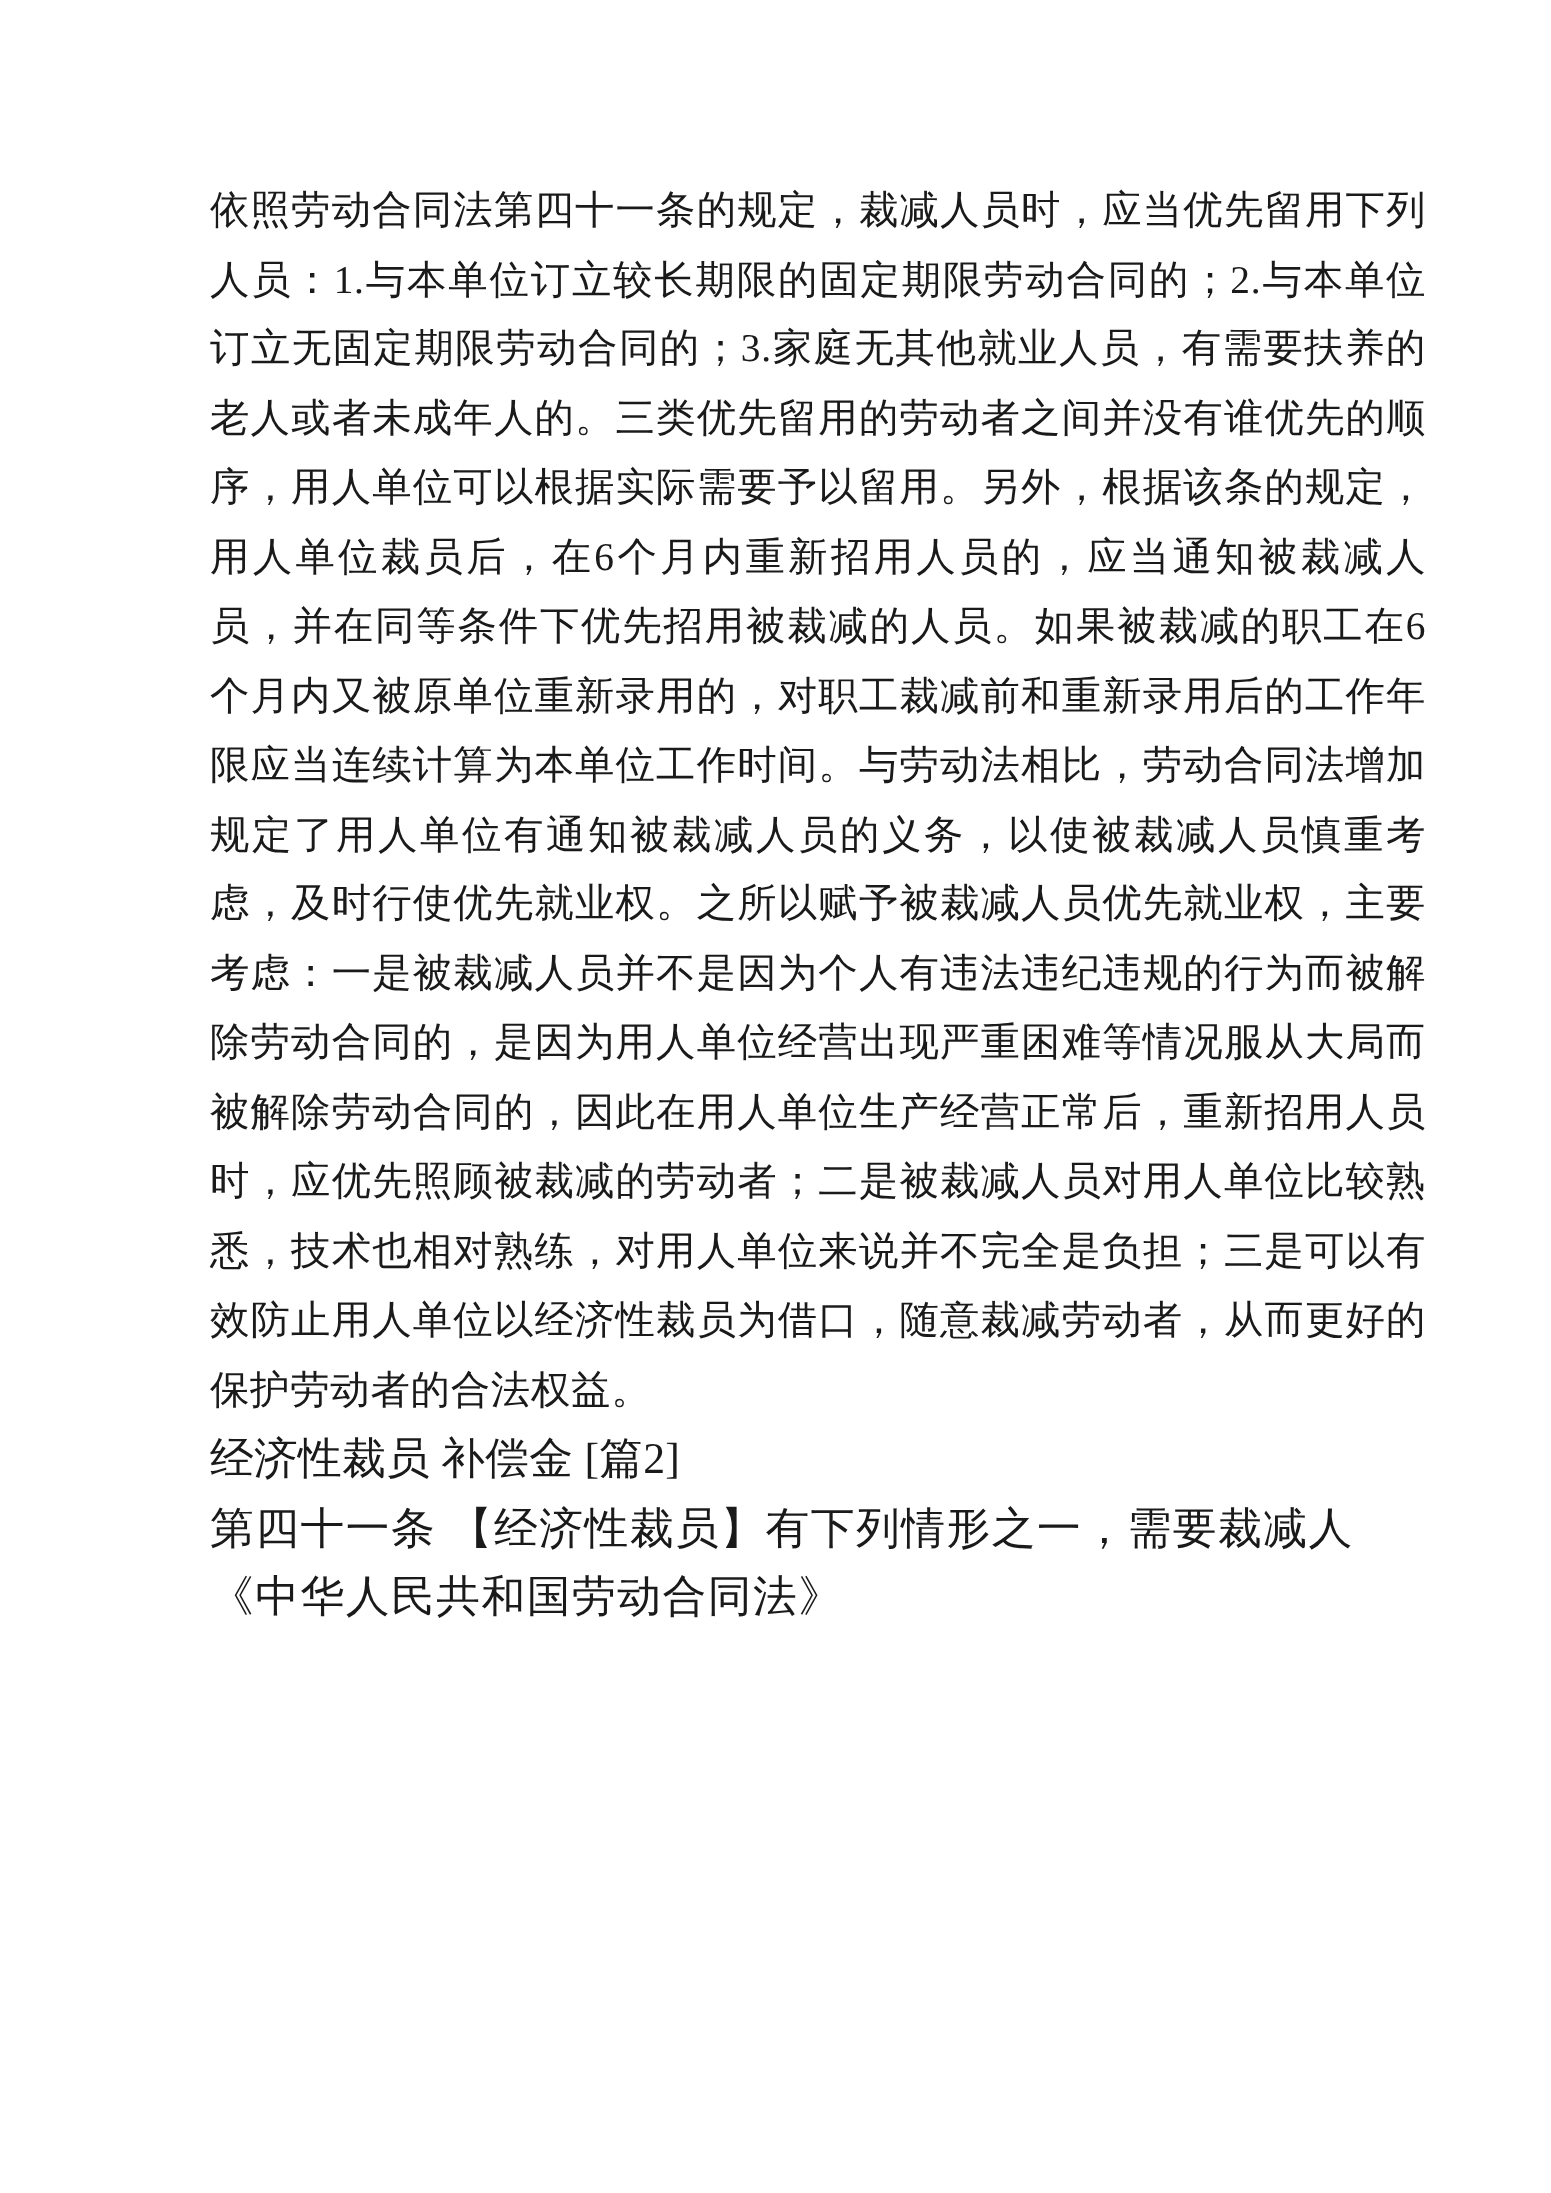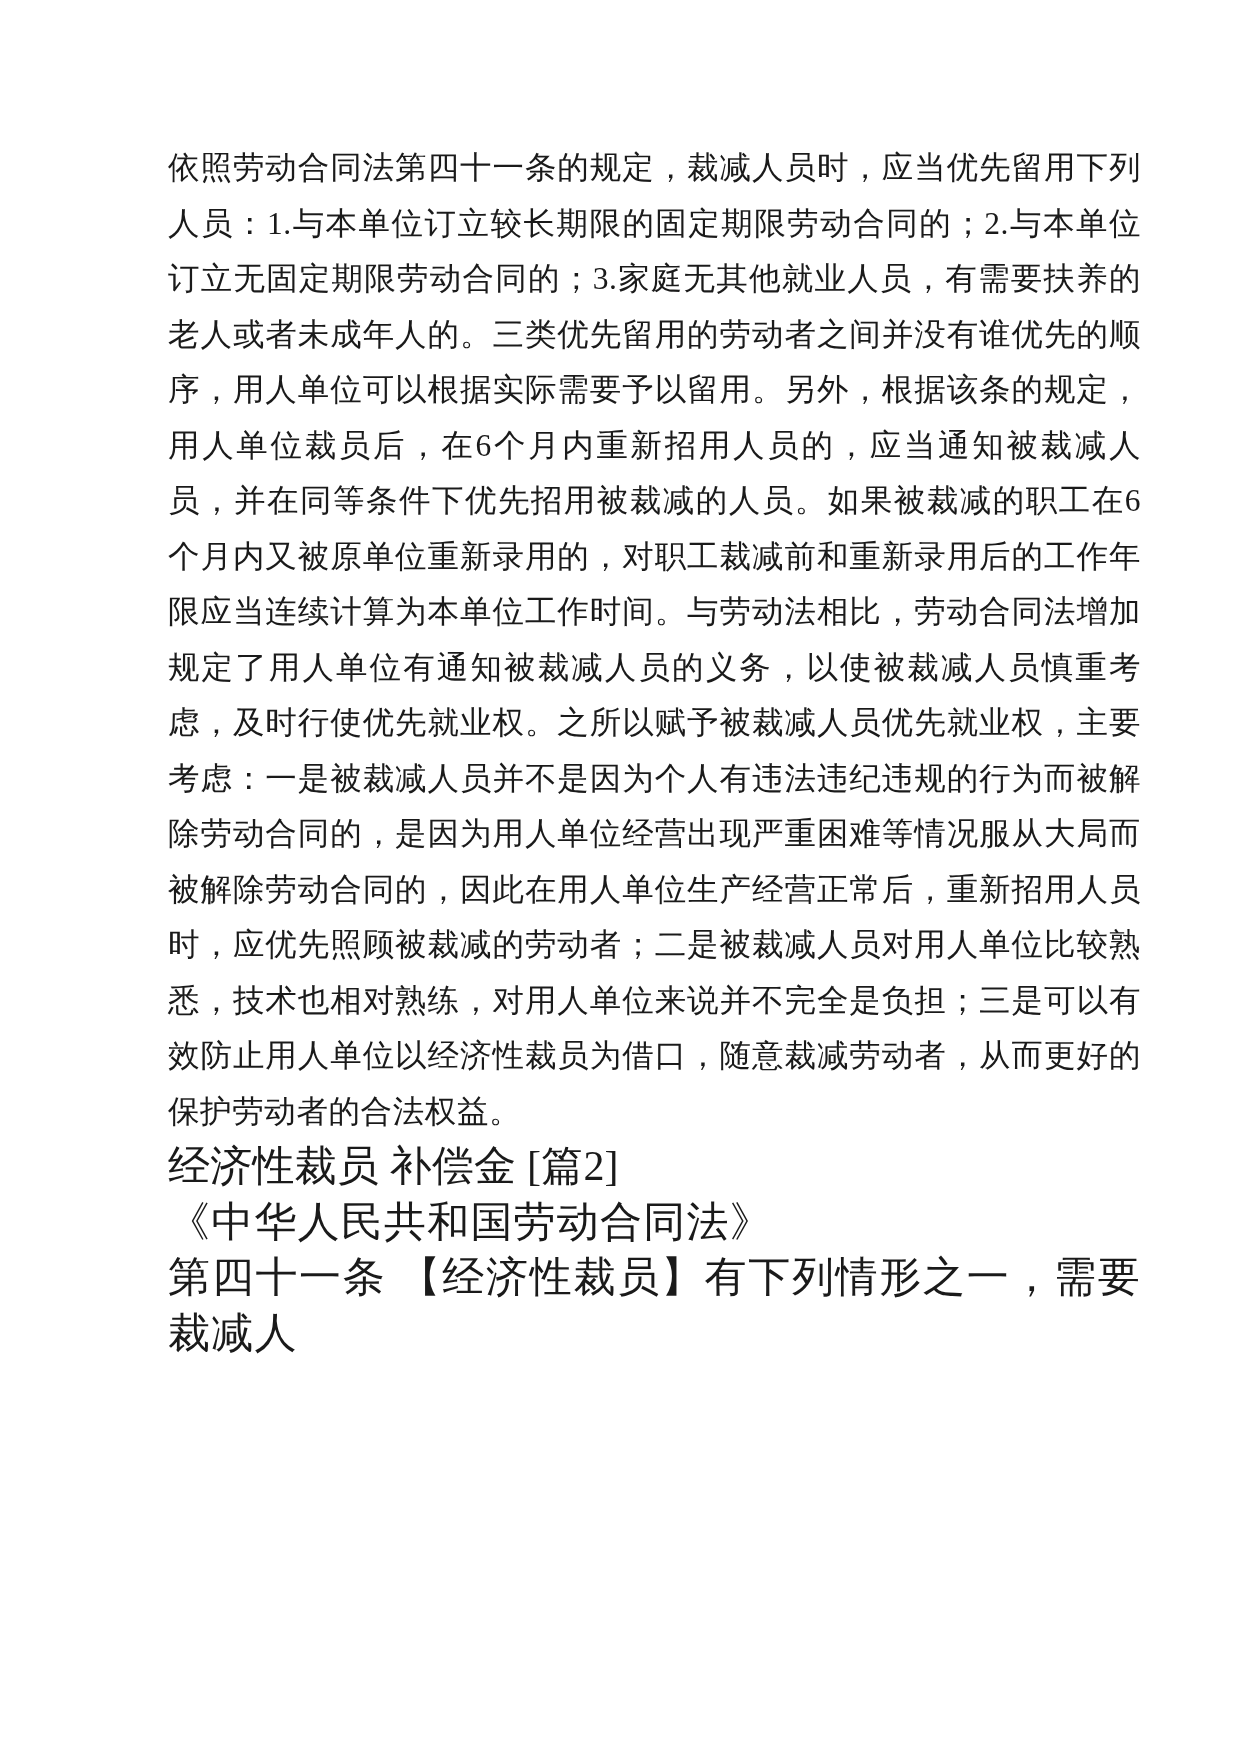--- a/index.html
+++ b/index.html
@@ -30,37 +30,37 @@
   }
   .para {
     margin: 0;
     padding: 0;
     text-align: justify;
     text-justify: inter-ideograph;
   }
   .heading-line {
     margin: 0;
     padding: 0;
-    font-size: 42px;
+    font-size: 35px;
     line-height: 55.5px;
     letter-spacing: 1.2px;
   }
   .tight {
     letter-spacing: 0.2px;
   }
 </style>
 </head>
 <body>
 
 <div class="page">
   <div class="doc-body">
 
     <p class="para">依照劳动合同法第四十一条的规定，裁减人员时，应当优先留用下列人员：1.与本单位订立较长期限的固定期限劳动合同的；2.与本单位订立无固定期限劳动合同的；3.家庭无其他就业人员，有需要扶养的老人或者未成年人的。三类优先留用的劳动者之间并没有谁优先的顺序，用人单位可以根据实际需要予以留用。另外，根据该条的规定，用人单位裁员后，在6个月内重新招用人员的，应当通知被裁减人员，并在同等条件下优先招用被裁减的人员。如果被裁减的职工在6个月内又被原单位重新录用的，对职工裁减前和重新录用后的工作年限应当连续计算为本单位工作时间。与劳动法相比，劳动合同法增加规定了用人单位有通知被裁减人员的义务，以使被裁减人员慎重考虑，及时行使优先就业权。之所以赋予被裁减人员优先就业权，主要考虑：一是被裁减人员并不是因为个人有违法违纪违规的行为而被解除劳动合同的，是因为用人单位经营出现严重困难等情况服从大局而被解除劳动合同的，因此在用人单位生产经营正常后，重新招用人员时，应优先照顾被裁减的劳动者；二是被裁减人员对用人单位比较熟悉，技术也相对熟练，对用人单位来说并不完全是负担；三是可以有效防止用人单位以经济性裁员为借口，随意裁减劳动者，从而更好的保护劳动者的合法权益。</p>
 
     <p class="heading-line tight">经济性裁员 补偿金 [篇2]</p>
 
 
+    <p class="heading-line">第四十一条 【经济性裁员】有下列情形之一，需要裁减人</p>
+
     <p class="heading-line">《中华人民共和国劳动合同法》</p>
-
-    <p class="heading-line">第四十一条 【经济性裁员】有下列情形之一，需要裁减人</p>
 
   </div>
 </div>
 
 </body></html>

